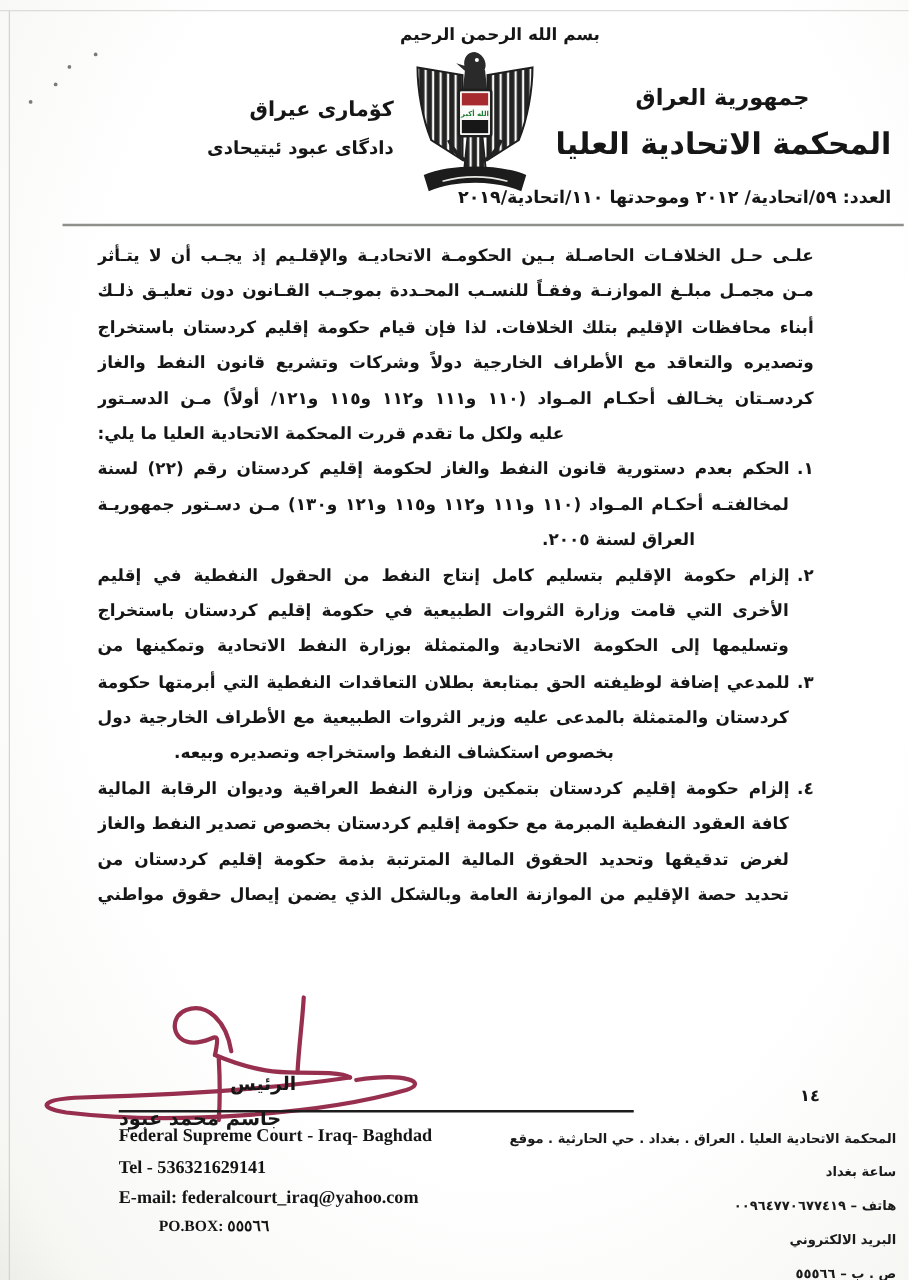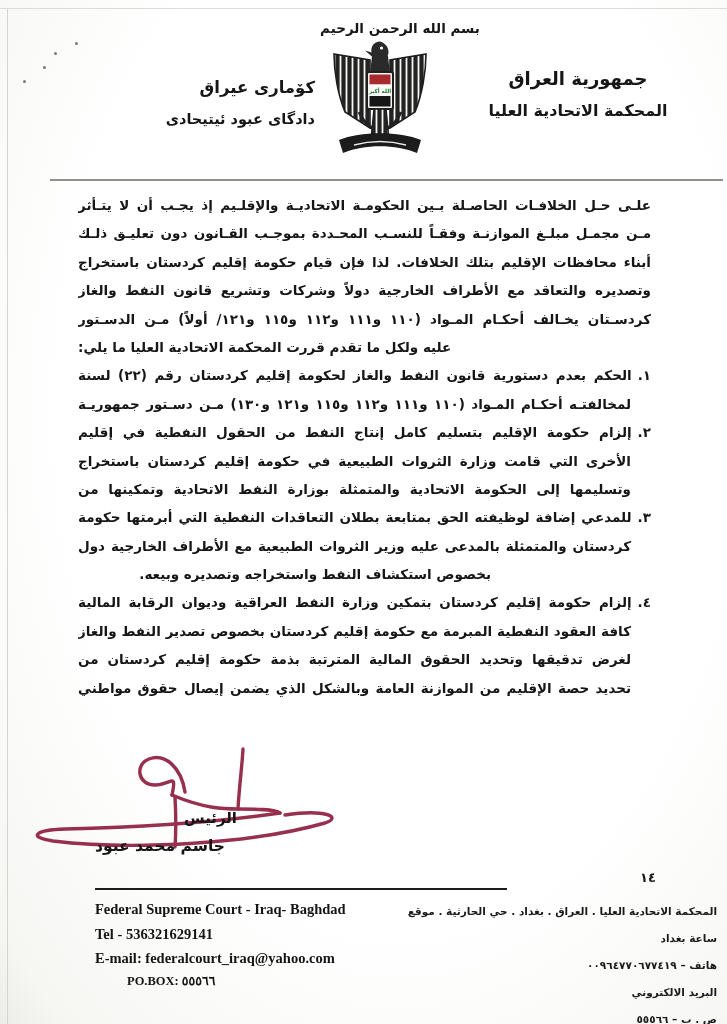--- a/index.html
+++ b/index.html
@@ -21,41 +21,41 @@
 
   .basmala{
     position:absolute;top:20px;left:70px;width:660px;
     text-align:center;font-weight:bold;font-size:13.5px;letter-spacing:.3px;
   }
   .hdr-left{position:absolute;left:60px;top:78px;width:255px;direction:rtl;}
   .hdr-left .l1{font-weight:bold;font-size:16.5px;margin-bottom:14px;}
   .hdr-left .l2{font-size:14.5px;font-weight:600;}
   .hdr-right{position:absolute;right:14px;top:68px;width:270px;text-align:center;direction:rtl;}
   .hdr-right .l1{font-weight:bold;font-size:18px;margin-bottom:12px;letter-spacing:.5px;}
-  .hdr-right .l2{font-weight:bold;font-size:16px;letter-spacing:.5px;}
+  .hdr-right .l2{font-weight:bold;font-size:24px;letter-spacing:.5px;text-align:right;}
   .emblem{position:absolute;left:330px;top:40px;width:100px;height:118px;}
   .case-line{
     position:absolute;top:150px;right:14px;left:100px;direction:rtl;
     text-align:right;font-weight:bold;font-size:14px;
   }
   .hrule{position:absolute;top:179px;left:50px;right:4px;height:2px;background:#8f8f8b;}
 
   .doc-body{
     position:absolute;left:78px;top:191px;width:573px;direction:rtl;
     font-size:13.5px;font-weight:bold;
   }
   .bline{height:28.4px;line-height:28.4px;white-space:nowrap;}
   .j{text-align:justify;text-align-last:justify;white-space:normal;overflow:hidden;}
   .cont{padding-right:20px;}
   .c{text-align:left;white-space:normal;}
   .ri1{text-align:right;padding-right:95px;white-space:normal;}
   .ri2{text-align:right;padding-right:160px;white-space:normal;}
   .num{padding-left:6px;}
 
-  .sig-wrap{position:absolute;left:25px;top:737px;width:330px;height:130px;}
+  .sig-wrap{position:absolute;left:25px;top:786px;width:330px;height:130px;}
   .sig-svg{position:absolute;left:0;top:0;}
   .sig-title{position:absolute;right:118px;top:72px;font-weight:bold;font-size:15px;direction:rtl;}
   .sig-name{position:absolute;right:130px;top:100px;font-weight:bold;font-size:15.5px;direction:rtl;}
   .page-num{position:absolute;left:640px;top:870px;font-size:13px;font-weight:600;}
 
   .foot-rule{position:absolute;left:95px;top:888px;width:412px;height:2px;background:#1c1c1c;}
   .foot-en{
     position:absolute;left:95px;top:901px;width:330px;direction:ltr;
     font-family:"Liberation Serif", serif;font-weight:bold;color:#141414;
   }
@@ -117,32 +117,34 @@
       <path d="M44,69 L56,69 L58.5,94 L50,103 L41.5,94 Z" fill="url(#stripes)" stroke="#1e1e1e" stroke-width="1.4"></path>
 
       <path d="M29,72 C33,81 39,87 44,89" stroke="#222222" fill="none" stroke-width="3"></path>
       <path d="M71,72 C67,81 61,87 56,89" stroke="#222222" fill="none" stroke-width="3"></path>
 
       <path d="M9,100 C30,91 70,91 91,100 L87,113 C66,104 34,104 13,113 Z" fill="#1c1c1c"></path>
       <path d="M24,105 Q50,98 76,105" stroke="#e9e9e5" stroke-width="1.3" fill="none"></path>
     </svg>
   </div>
 
+  <div class="case-line">العدد: ٥٩/اتحادية/ ٢٠١٢ وموحدتها ١١٠/اتحادية/٢٠١٩</div>
   <div class="hrule"></div>
 
   <div class="doc-body">
     <div class="bline j">علـى حـل الخلافـات الحاصـلة بـين الحكومـة الاتحاديـة والإقلـيم إذ يجـب أن لا يتـأثر</div>
     <div class="bline j">مـن مجمـل مبلـغ الموازنـة وفقـاً للنسـب المحـددة بموجـب القـانون دون تعليـق ذلـك</div>
     <div class="bline j">أبناء محافظات الإقليم بتلك الخلافات. لذا فإن قيام حكومة إقليم كردستان باستخراج النفط</div>
     <div class="bline j">وتصديره والتعاقد مع الأطراف الخارجية دولاً وشركات وتشريع قانون النفط والغاز لحكومة إقليم</div>
     <div class="bline j">كردسـتان يخـالف أحكـام المـواد (١١٠ و١١١ و١١٢ و١١٥ و١٢١/ أولاً) مـن الدسـتور</div>
     <div class="bline c">عليه ولكل ما تقدم قررت المحكمة الاتحادية العليا ما يلي:</div>
 
     <div class="bline j"><span class="num">١.</span><span>الحكم بعدم دستورية قانون النفط والغاز لحكومة إقليم كردستان رقم (٢٢) لسنة ٢٠٠٧ وإلغائه</span></div>
     <div class="bline j cont">لمخالفتـه أحكـام المـواد (١١٠ و١١١ و١١٢ و١١٥ و١٢١ و١٣٠) مـن دسـتور جمهوريـة</div>
+    <div class="bline ri1">العراق لسنة ٢٠٠٥.</div>
 
     <div class="bline j"><span class="num">٢.</span><span>إلزام حكومة الإقليم بتسليم كامل إنتاج النفط من الحقول النفطية في إقليم كردستان والمناطق</span></div>
     <div class="bline j cont">الأخرى التي قامت وزارة الثروات الطبيعية في حكومة إقليم كردستان باستخراج النفط منها</div>
     <div class="bline j cont">وتسليمها إلى الحكومة الاتحادية والمتمثلة بوزارة النفط الاتحادية وتمكينها من استخدام</div>
 
     <div class="bline j"><span class="num">٣.</span><span>للمدعي إضافة لوظيفته الحق بمتابعة بطلان التعاقدات النفطية التي أبرمتها حكومة إقليم</span></div>
     <div class="bline j cont">كردستان والمتمثلة بالمدعى عليه وزير الثروات الطبيعية مع الأطراف الخارجية دول وشركات</div>
     <div class="bline ri2">بخصوص استكشاف النفط واستخراجه وتصديره وبيعه.</div>
 
     <div class="bline j"><span class="num">٤.</span><span>إلزام حكومة إقليم كردستان بتمكين وزارة النفط العراقية وديوان الرقابة المالية الاتحادي بمراجعة</span></div>

